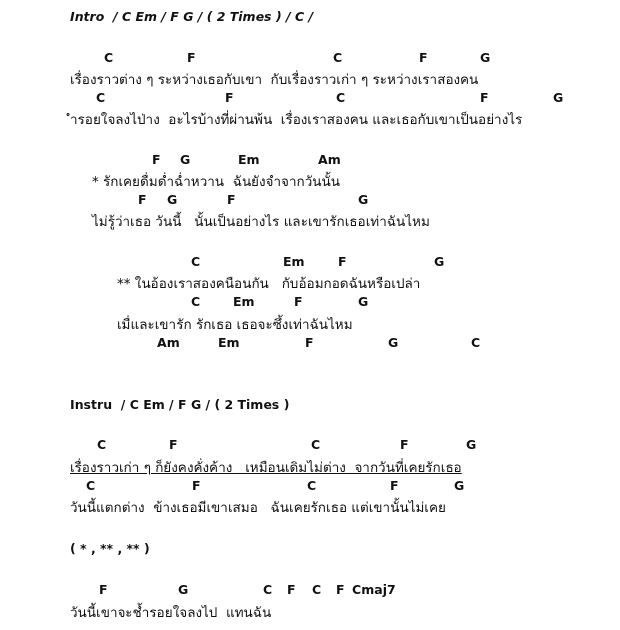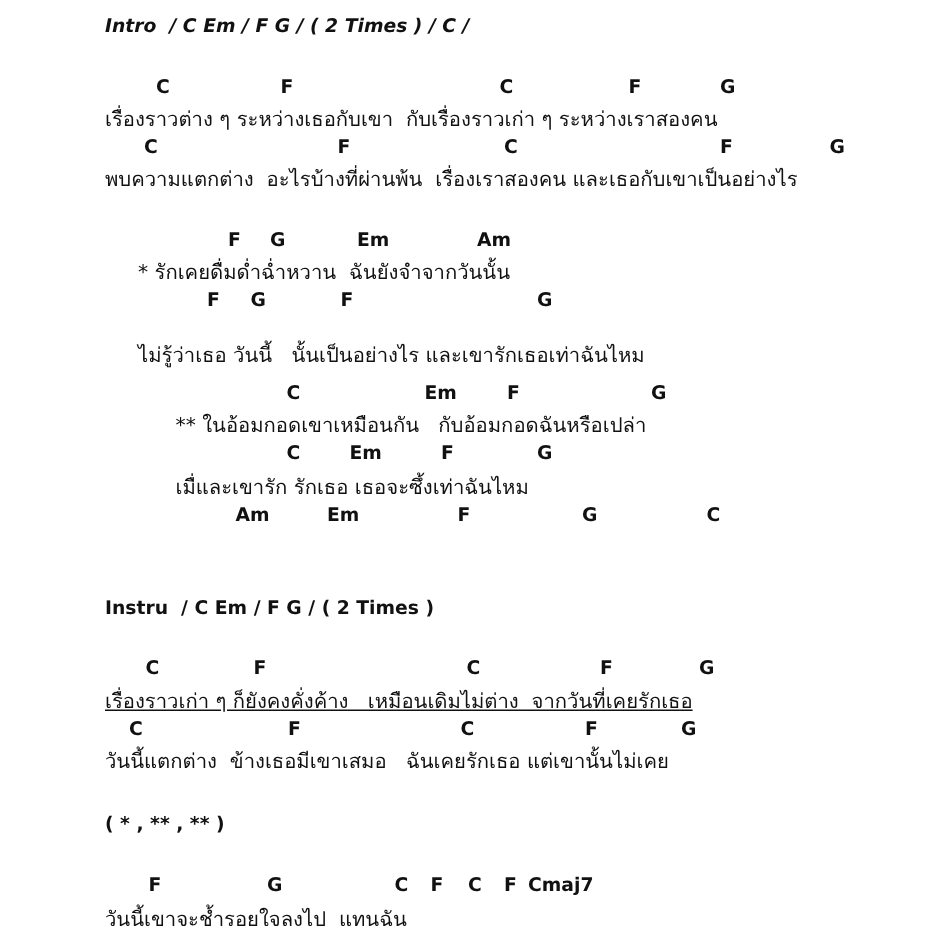--- a/index.html
+++ b/index.html
@@ -66,45 +66,45 @@
   </div>
   <div class="lyric" style="left:70px; top:68px;">เรื่องราวต่าง ๆ ระหว่างเธอกับเขา  กับเรื่องราวเก่า ๆ ระหว่างเราสองคน</div>
 
   <div class="chord-row" style="top:90px;">
     <span class="chord" style="left:96px;">C</span>
     <span class="chord" style="left:225px;">F</span>
     <span class="chord" style="left:336px;">C</span>
     <span class="chord" style="left:480px;">F</span>
     <span class="chord" style="left:553px;">G</span>
   </div>
-  <div class="lyric" style="left:70px; top:108px;">พบความแตกต่าง  อะไรบ้างที่ผ่านพ้น  เรื่องเราสองคน และเธอกับเขาเป็นอย่างไร</div>
+  <div class="lyric" style="left:70px; top:108px;">ำรอยใจลงไป่าง  อะไรบ้างที่ผ่านพ้น  เรื่องเราสองคน และเธอกับเขาเป็นอย่างไร</div>
 
   <div class="chord-row" style="top:152px;">
     <span class="chord" style="left:152px;">F</span>
     <span class="chord" style="left:180px;">G</span>
     <span class="chord" style="left:238px;">Em</span>
     <span class="chord" style="left:318px;">Am</span>
   </div>
   <div class="lyric" style="left:92px; top:170px;">* รักเคยดื่มด่ำฉ่ำหวาน  ฉันยังจำจากวันนั้น</div>
 
   <div class="chord-row" style="top:192px;">
     <span class="chord" style="left:138px;">F</span>
     <span class="chord" style="left:167px;">G</span>
     <span class="chord" style="left:227px;">F</span>
     <span class="chord" style="left:358px;">G</span>
   </div>
-  <div class="lyric" style="left:92px; top:210px;margin-top:15px;">ไม่รู้ว่าเธอ วันนี้   นั้นเป็นอย่างไร และเขารักเธอเท่าฉันไหม</div>
+  <div class="lyric" style="left:92px; top:210px;">ไม่รู้ว่าเธอ วันนี้   นั้นเป็นอย่างไร และเขารักเธอเท่าฉันไหม</div>
 
   <div class="chord-row" style="top:254px;">
     <span class="chord" style="left:191px;">C</span>
     <span class="chord" style="left:283px;">Em</span>
     <span class="chord" style="left:338px;">F</span>
     <span class="chord" style="left:434px;">G</span>
   </div>
-  <div class="lyric" style="left:117px; top:272px;">** ในอ้อมกอดเขาเหมือนกัน   กับอ้อมกอดฉันหรือเปล่า</div>
+  <div class="lyric" style="left:117px; top:272px;">** ในอ้องเราสองคนือนกัน   กับอ้อมกอดฉันหรือเปล่า</div>
 
   <div class="chord-row" style="top:294px;">
     <span class="chord" style="left:191px;">C</span>
     <span class="chord" style="left:233px;">Em</span>
     <span class="chord" style="left:294px;">F</span>
     <span class="chord" style="left:358px;">G</span>
   </div>
   <div class="lyric" style="left:117px; top:313px;">เมื่และเขารัก รักเธอ เธอจะซึ้งเท่าฉันไหม</div>
 
   <div class="chord-row" style="top:335px;">

